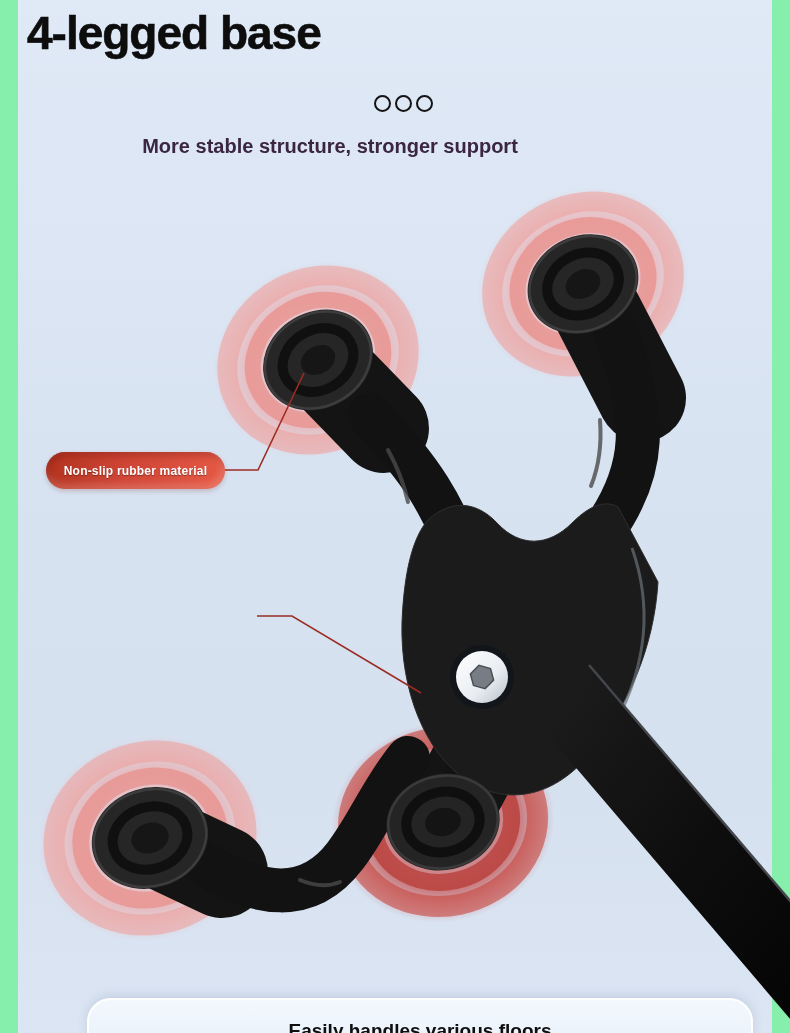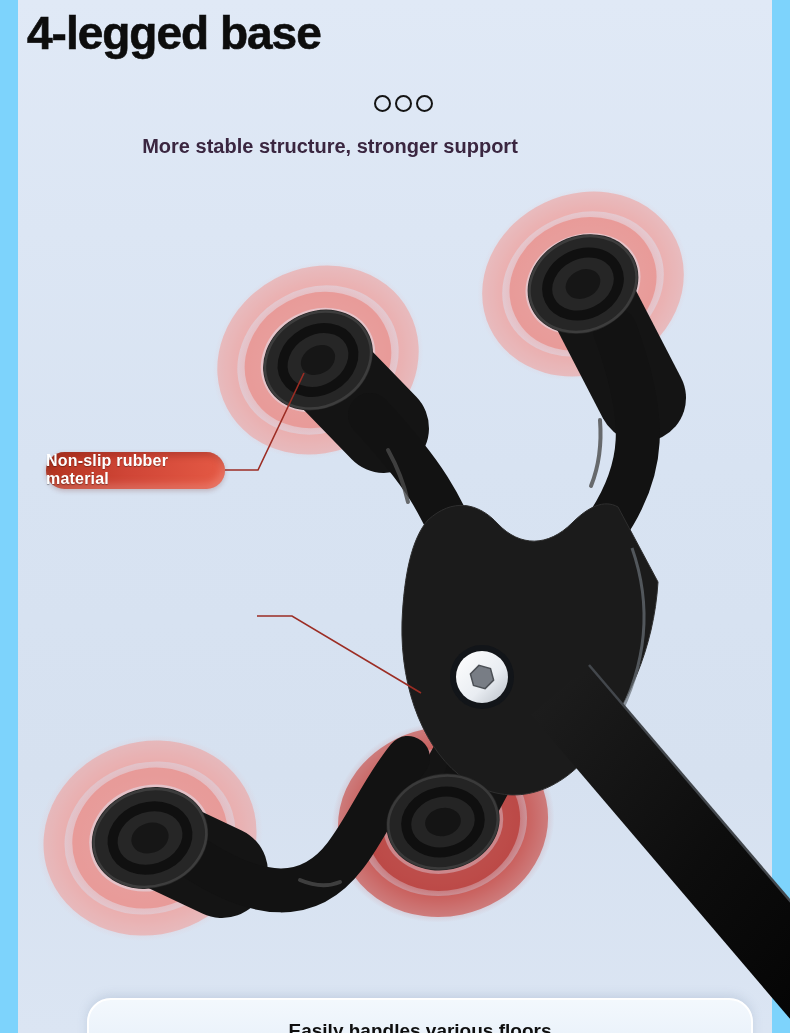--- a/index.html
+++ b/index.html
@@ -1,18 +1,18 @@
 <!DOCTYPE html>
 <html><head>
 <meta charset="utf-8">
 <style>
   html,body{margin:0;padding:0;background:#ffffff;}
   .page{
     position:relative;width:790px;height:1033px;overflow:hidden;
-    background:#7dd3fc;
+    background:#86efac;
     font-family:"Liberation Sans", sans-serif;
   }
   .panel{
     position:absolute;left:18px;top:0;width:754px;height:1033px;
     background:linear-gradient(180deg,#e0e9f6 0%,#d8e3f2 45%,#d6e1f0 75%,#dbe5f3 100%);
   }
   
   .title{
     position:absolute;left:27px;top:6px;z-index:3;
     font-size:46px;font-weight:800;color:#0d0d0d;letter-spacing:-1px;
@@ -30,26 +30,26 @@
     width:13px;height:13px;border-radius:50%;
     border:2.5px solid #141414;background:transparent;
   }
   .tagline{
     position:absolute;left:18px;top:135px;width:624px;z-index:3;
     text-align:center;font-size:20px;font-weight:700;color:#3a2640;
   }
   
   .pill{
     position:absolute;z-index:3;height:37px;border-radius:19px;
-    display:flex;justify-content:center;
+    display:flex;align-items:center;justify-content:center;
     background:linear-gradient(100deg,#b2331f 0%,#cf4536 45%,#e55a45 100%);
     box-shadow:inset -2px -4px 8px rgba(255,190,180,.35),
                inset 2px 3px 7px rgba(110,15,8,.40),
                0 2px 5px rgba(120,40,30,.25);
-    color:#ffffff;font-size:16px;font-weight:700;letter-spacing:.2px;
+    color:#ffffff;font-size:12px;font-weight:700;letter-spacing:.2px;
     text-shadow:0 1px 1px rgba(0,0,0,.35);
   }
   .pill-rubber{left:46px;top:452px;width:179px;}
   .pill-base{left:77px;top:598px;width:181px;}
   
   .footer-card{
     position:absolute;left:87px;top:998px;width:666px;height:70px;z-index:1;
     border-radius:24px;border:2px solid #ffffff;box-sizing:border-box;
     background:linear-gradient(180deg,#f3f8fd 0%,#e4eef9 100%);
     box-shadow:0 -3px 10px rgba(130,150,180,.25);

